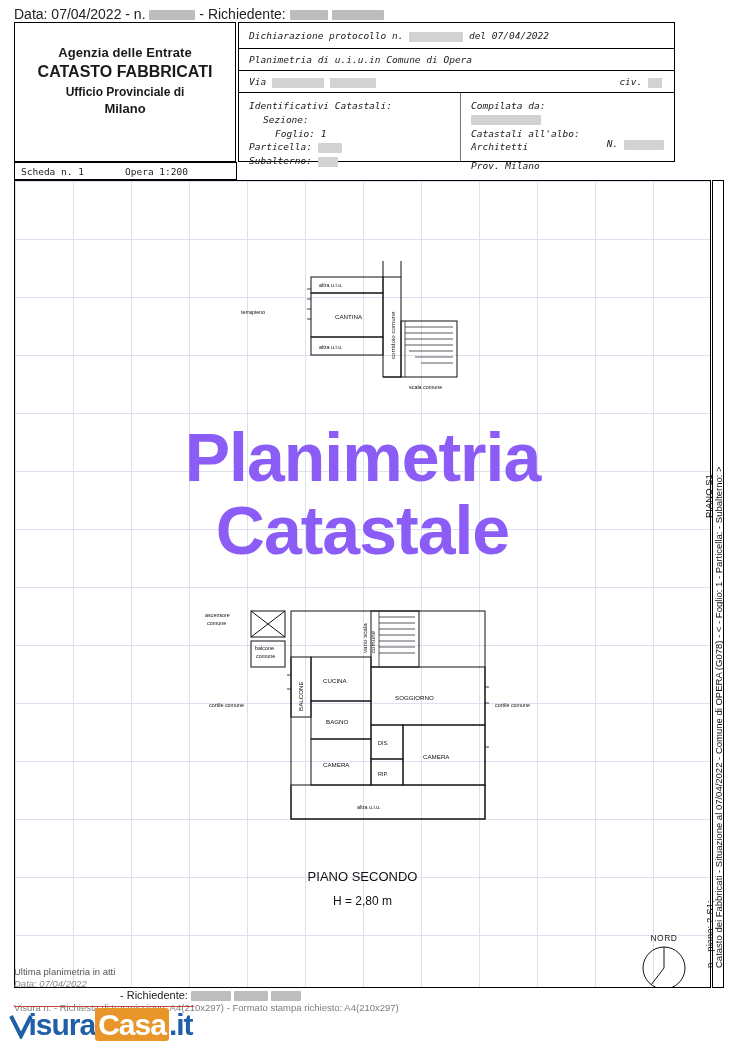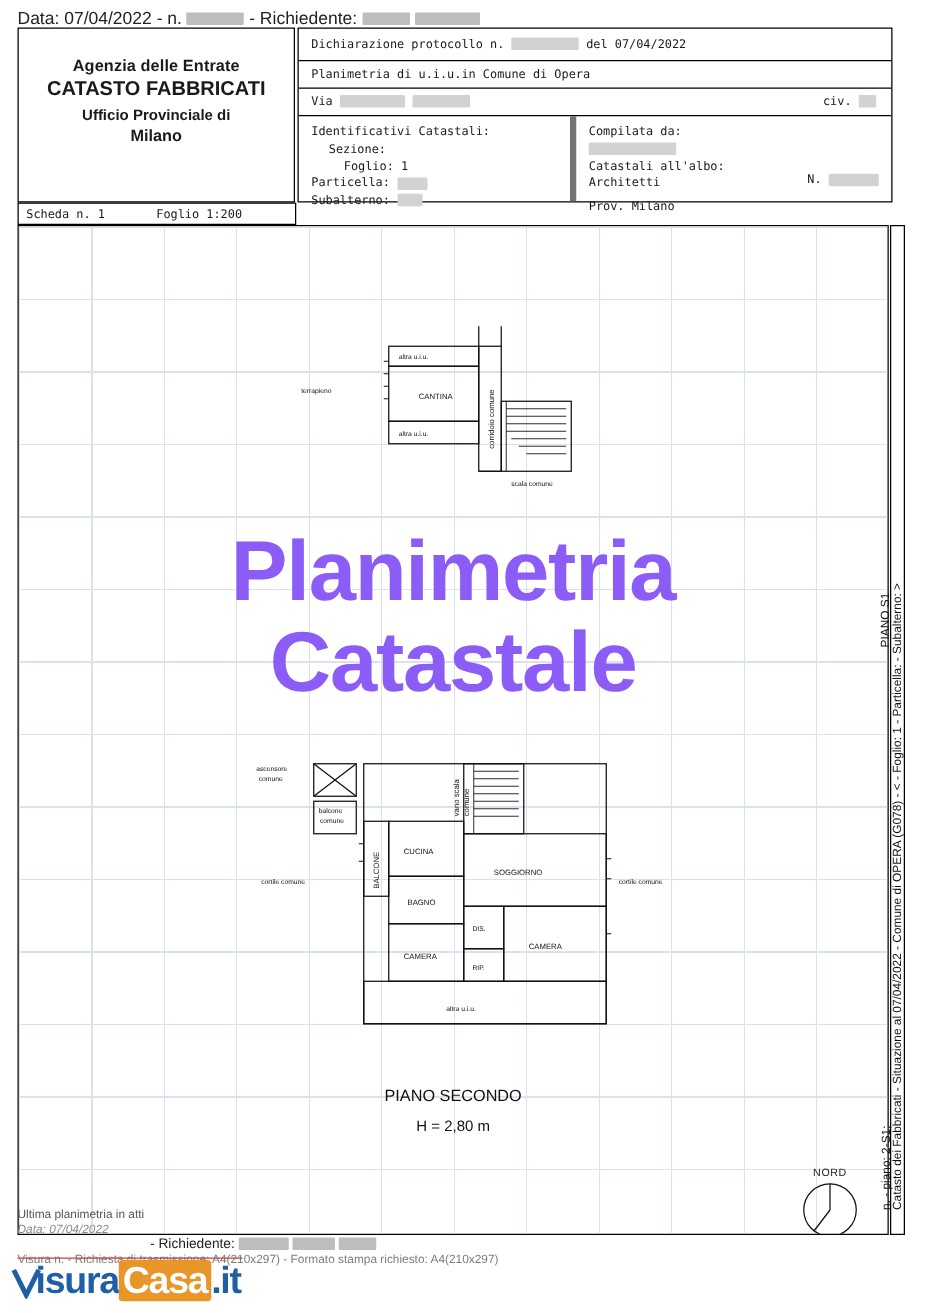--- a/index.html
+++ b/index.html
@@ -53,26 +53,27 @@
   }
   .hdr-left .l1 { font-size: 13px; font-weight: bold; letter-spacing: .1px;}
   .hdr-left .l2 { font-size: 16px; font-weight: bold; margin-top: 3px; }
   .hdr-left .l3 { font-size: 12px; font-weight: bold; margin-top: 4px;}
   .hdr-left .l4 { font-size: 13px; font-weight: bold; margin-top: 2px;}
 
   .hdr-right {
     position: absolute;
     left: 238px;
     top: 22px;
-    width: 476px;
+    width: 437px;
     height: 140px;
     border: 1px solid #000;
     box-sizing: border-box;
     font-family: "DejaVu Sans Mono", "Liberation Mono", monospace;
     font-size: 9.5px;
+    font-style: italic;
   }
   .hr-row1 {
     position: absolute; left: 0; top: 0; right: 0; height: 26px;
     border-bottom: 1px solid #000;
     padding: 7px 0 0 10px;
     box-sizing: border-box;
   }
   .hr-row2 {
     position: absolute; left: 0; top: 26px; right: 0; height: 22px;
     border-bottom: 1px solid #000;
@@ -81,21 +82,21 @@
   }
   .hr-row3 {
     position: absolute; left: 0; top: 48px; right: 0; height: 22px;
     border-bottom: 1px solid #000;
     padding: 5px 0 13px 10px;
     box-sizing: border-box;
   }
   .hr-row3 .civ { position: absolute; right: 12px; top: 5px; }
   .hr-bottom-left {
     position: absolute; left: 0; top: 70px; width: 222px; bottom: 0;
-    border-right: 5px solid #737373;
+    border-right: 1px solid #737373;
     padding: 6px 0 0 10px;
     box-sizing: border-box;
     line-height: 1.45;
   }
   .hr-bottom-right {
     position: absolute; left: 222px; top: 70px; right: 0; bottom: 0;
     padding: 6px 0 0 10px;
     box-sizing: border-box;
     line-height: 1.45;
   }
@@ -347,21 +348,21 @@
       </div>
       <div class="nbox">
         <span>N.</span>
         <span class="redact" style="width:40px;"></span>
       </div>
     </div>
   </div>
 
   <div class="scheda-bar">
     <span class="s1">Scheda n. 1</span>
-    <span class="s2">Foglio 1:200</span>
+    <span class="s2">Opera 1:200</span>
   </div>
 
   <div class="frame">
     <div class="grid"></div>
 
     <svg class="plan plan-top" width="280" height="160" viewBox="0 0 280 160">
       <g fill="none" stroke="#111" stroke-width="1">
 
         <rect x="88" y="18" width="72" height="16"></rect>
         <rect x="88" y="34" width="72" height="44"></rect>

